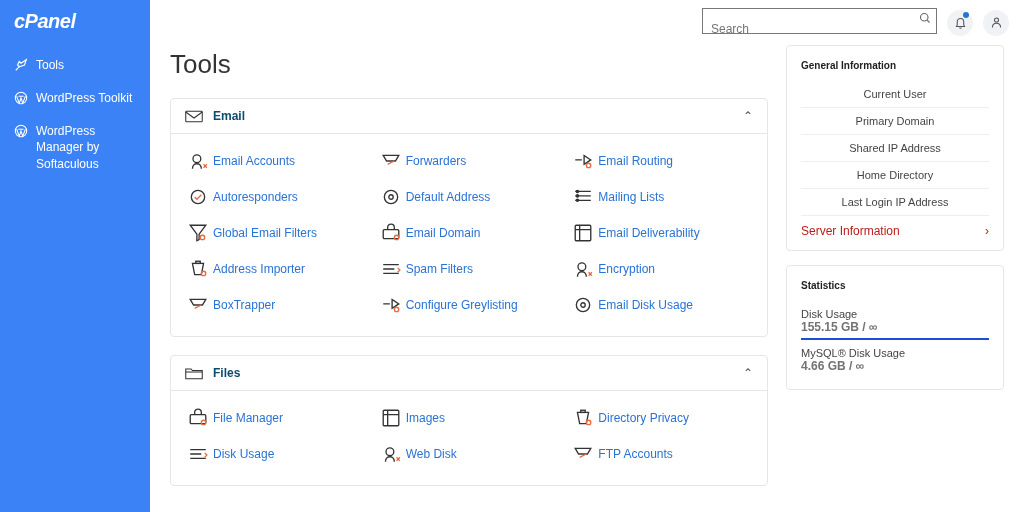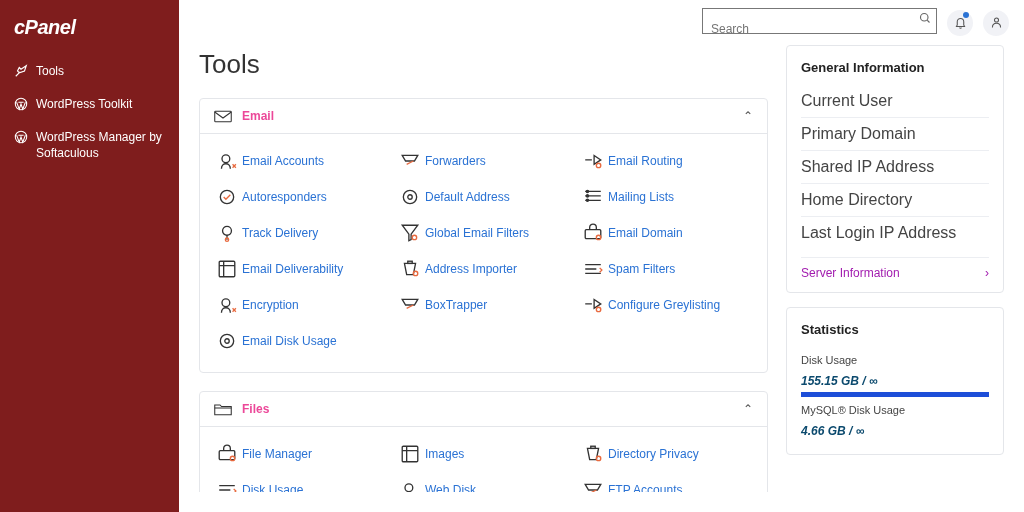--- a/index.html
+++ b/index.html
@@ -1,58 +1,58 @@
 <!DOCTYPE html>
 <html><head>
 <meta charset="utf-8">
 <style>
 * { margin: 0; padding: 0; box-sizing: border-box; font-family: -apple-system, BlinkMacSystemFont, "Segoe UI", Arial, sans-serif; }
 body { display: flex; height: 512px; width: 1024px; overflow: hidden; background: #f5f6f8; }
 
-.sidebar { width: 179px; background: #7f1d1d; color: #fff; padding: 10px 0; flex-shrink: 0; }
+.sidebar { width: 150px; background: #3b82f6; color: #fff; padding: 4px 0; flex-shrink: 0; }
 .logo { padding: 6px 14px 16px; }
 .logo-text { font-size: 20px; font-weight: 700; font-style: italic; letter-spacing: -0.5px; }
 .nav-item { display: flex; align-items: flex-start; gap: 8px; padding: 8px 14px; font-size: 12px; cursor: pointer; line-height: 1.4; }
 .nav-item .ico { width: 14px; height: 14px; flex-shrink: 0; display: inline-flex; align-items: center; justify-content: center; margin-top: 1px; }
 
 .main { flex: 1; display: flex; flex-direction: column; background: #fff; overflow: hidden; }
 .topbar { display: flex; align-items: center; justify-content: flex-end; padding: 8px 15px; gap: 10px; background: #fff; }
 .search-wrap { position: relative; width: 235px; }
 .search-input { width: 100%; padding: 20px 28px 4px 8px; border: 1px solid #777; font-size: 12px; height: 22px; }
 .search-icon { position: absolute; right: 6px; top: 4px; color: #666; font-size: 11px; }
 .top-btn { width: 26px; height: 26px; border-radius: 50%; background: #f1f2f6; display: flex; align-items: center; justify-content: center; position: relative; cursor: pointer; }
 .dot { width: 6px; height: 6px; background: #2a72d4; border-radius: 50%; position: absolute; top: 2px; right: 4px; }
 
 .content { display: flex; gap: 18px; padding: 0 20px 20px; flex: 1; overflow: hidden; }
 .left { flex: 1; overflow-y: auto; }
 .page-title { font-size: 26px; font-weight: 400; color: #333; margin: 4px 0 18px; }
 
 .panel { border: 1px solid #e4e6ea; border-radius: 4px; margin-bottom: 18px; background: #fff; }
 .panel-head { display: flex; align-items: center; gap: 10px; padding: 10px 14px; border-bottom: 1px solid #e4e6ea; cursor: pointer; }
 .panel-head-icon { width: 18px; height: 14px; color: #333; display:inline-flex; }
-.panel-title { font-size: 12px; font-weight: 600; color: #ec4899; flex: 1; }
+.panel-title { font-size: 12px; font-weight: 600; color: #0c4a6e; flex: 1; }
 .chev { color: #555; font-size: 12px; }
 .panel-body { display: grid; grid-template-columns: repeat(3, 1fr); gap: 14px 10px; padding: 16px 14px 20px; }
 .tool { display: flex; align-items: center; gap: 2px; cursor: pointer; }
 .tool-icon { width: 26px; height: 22px; flex-shrink: 0; display: inline-flex; align-items: center; justify-content: center; }
 .tool-link { color: #2a72d4; font-size: 12px; }
 
 .right { width: 218px; flex-shrink: 0; display: flex; flex-direction: column; gap: 14px; }
 .card { border: 1px solid #e4e6ea; border-radius: 4px; padding: 14px 14px 12px; background: #fff; }
-.card h3 { font-size: 13px; font-weight: 700; color: #222; margin-bottom: 10px; }
+.card h3 { font-size: 10px; font-weight: 700; color: #222; margin-bottom: 10px; }
 .info-row { padding: 7px 0; border-top: 1px solid #eceef2; }
 .info-row:first-of-type { border-top: none; }
-.info-label { font-size: 16px; color: #444; }
+.info-label { font-size: 11px; color: #444; text-align: center; }
 .theme-sel { margin-top: 6px; border: 1px solid #e4e6ea; border-radius: 3px; padding: 6px 8px; font-size: 12px; color: #2a72d4; background: #f7f8fa; display: flex; justify-content: space-between; align-items: center; cursor: pointer; }
-.server-link { display: flex; justify-content: space-between; align-items: center; color: #a21caf; font-size: 12px; padding: 8px 0 0; border-top: 1px solid #eceef2; margin-top: 8px; cursor: pointer; }
-
-.stat-row { border-top: 5px solid #1d4ed8; padding: 7px 0 4px; }
+.server-link { display: flex; justify-content: space-between; align-items: center; color: #b91c1c; font-size: 12px; padding: 8px 0 0; border-top: 1px solid #eceef2; margin-top: 0; cursor: pointer; }
+
+.stat-row { border-top: 2px solid #1d4ed8; padding: 7px 0 4px; }
 .stat-row:first-of-type { border-top: none; }
 .stat-label { font-size: 11px; color: #444; }
-.stat-val { font-size: 12px; font-weight: 700; color: #0c4a6e; margin-top: 8px; font-style: italic; }
+.stat-val { font-size: 12px; font-weight: 700; color: #737373; margin-top: 0; }
 
 svg { display: block; }
 .orange { color: #e86a3f; }
 </style>
 </head>
 <body>
 
 <div class="sidebar">
   <div class="logo">
     <span class="logo-text">cPanel</span>
@@ -184,30 +184,20 @@
                     <circle cx="4" cy="4" r="1" fill="#333"></circle>
                     <circle cx="4" cy="8" r="1" fill="#333"></circle>
                     <circle cx="4" cy="12" r="1" fill="#333"></circle>
                   </svg>
                 </span>
                 <span class="tool-link">Mailing Lists</span>
               </div>
               <div class="tool">
                 <span class="tool-icon">
                   <svg viewBox="0 0 18 18" width="24" height="20" fill="none" stroke="#333" stroke-width="1.2">
-                    <circle cx="9" cy="7" r="4"></circle>
-                    <path d="M9 11v4"></path>
-                    <circle cx="9" cy="15" r="1.5" stroke="#e86a3f"></circle>
-                  </svg>
-                </span>
-                <span class="tool-link">Track Delivery</span>
-              </div>
-              <div class="tool">
-                <span class="tool-icon">
-                  <svg viewBox="0 0 18 18" width="24" height="20" fill="none" stroke="#333" stroke-width="1.2">
                     <path d="M2 2h14l-6 8v5l-2 1v-6z"></path>
                     <circle cx="13" cy="13" r="2" stroke="#e86a3f"></circle>
                   </svg>
                 </span>
                 <span class="tool-link">Global Email Filters</span>
               </div>
               <div class="tool">
                 <span class="tool-icon">
                   <svg viewBox="0 0 18 18" width="24" height="20" fill="none" stroke="#333" stroke-width="1.2">
                     <rect x="2" y="6" width="14" height="8" rx="1"></rect>

